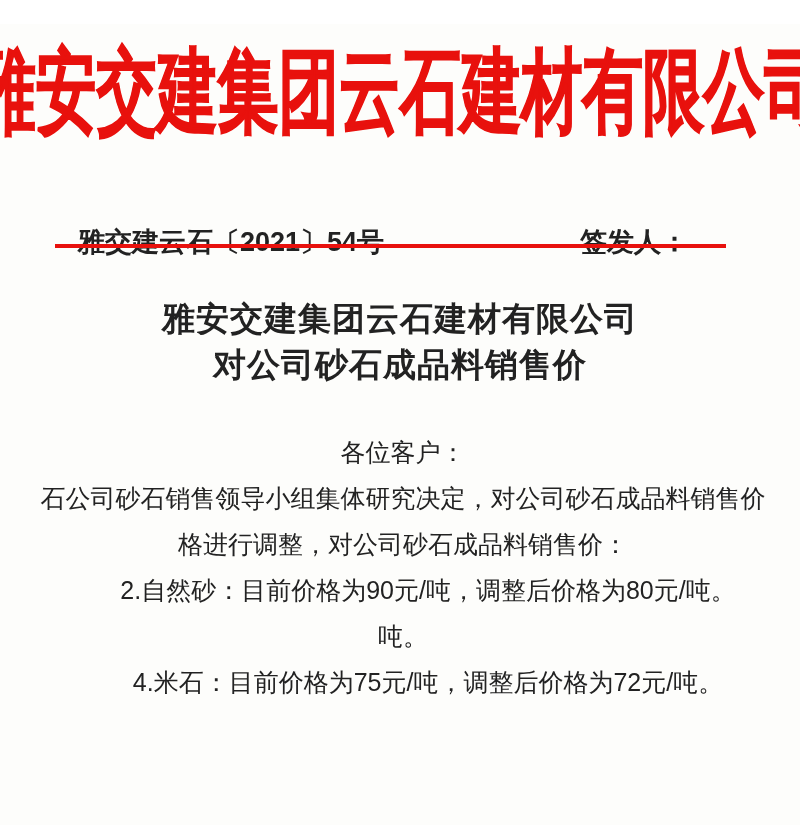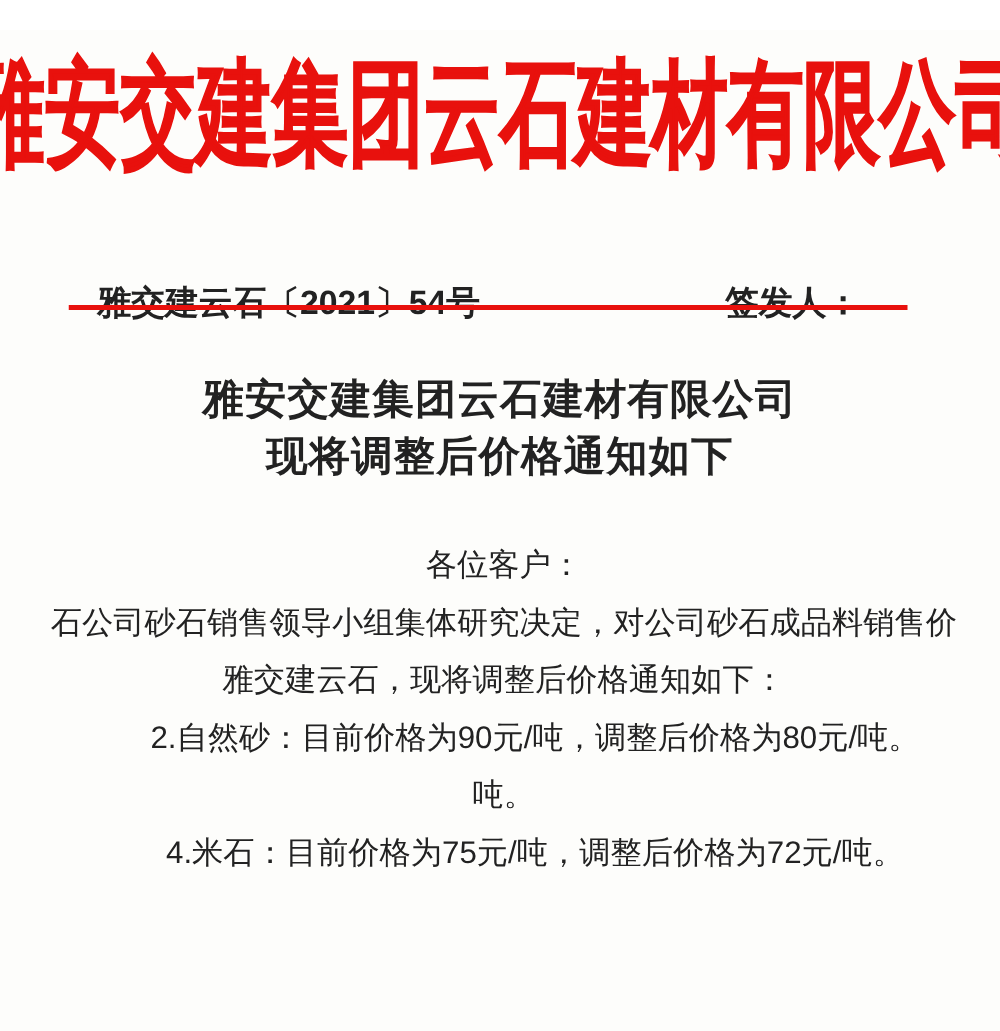--- a/index.html
+++ b/index.html
@@ -108,25 +108,25 @@
     <span>雅交建云石〔2021〕54号</span>
     <span class="issuer">
       <span>签发人：</span>
     </span>
   </div>
 
   <div class="red-rule"></div>
 
   <div class="title-block">
     <div>雅安交建集团云石建材有限公司</div>
-    <div>现将调整后价格通知如下</div>
+    <div>对公司砂石成品料销售价</div>
   </div>
 
   <div class="body-block">
     <div class="line">各位客户：</div>
     <div class="line">石公司砂石销售领导小组集体研究决定，对公司砂石成品料销售价</div>
-    <div class="line">雅交建云石，现将调整后价格通知如下：</div>
+    <div class="line">格进行调整，对公司砂石成品料销售价：</div>
     <div class="line indent">2.自然砂：目前价格为90元/吨，调整后价格为80元/吨。</div>
     <div class="line">吨。</div>
     <div class="line indent">4.米石：目前价格为75元/吨，调整后价格为72元/吨。</div>
   </div>
 
 </div>
 
 </body></html>

